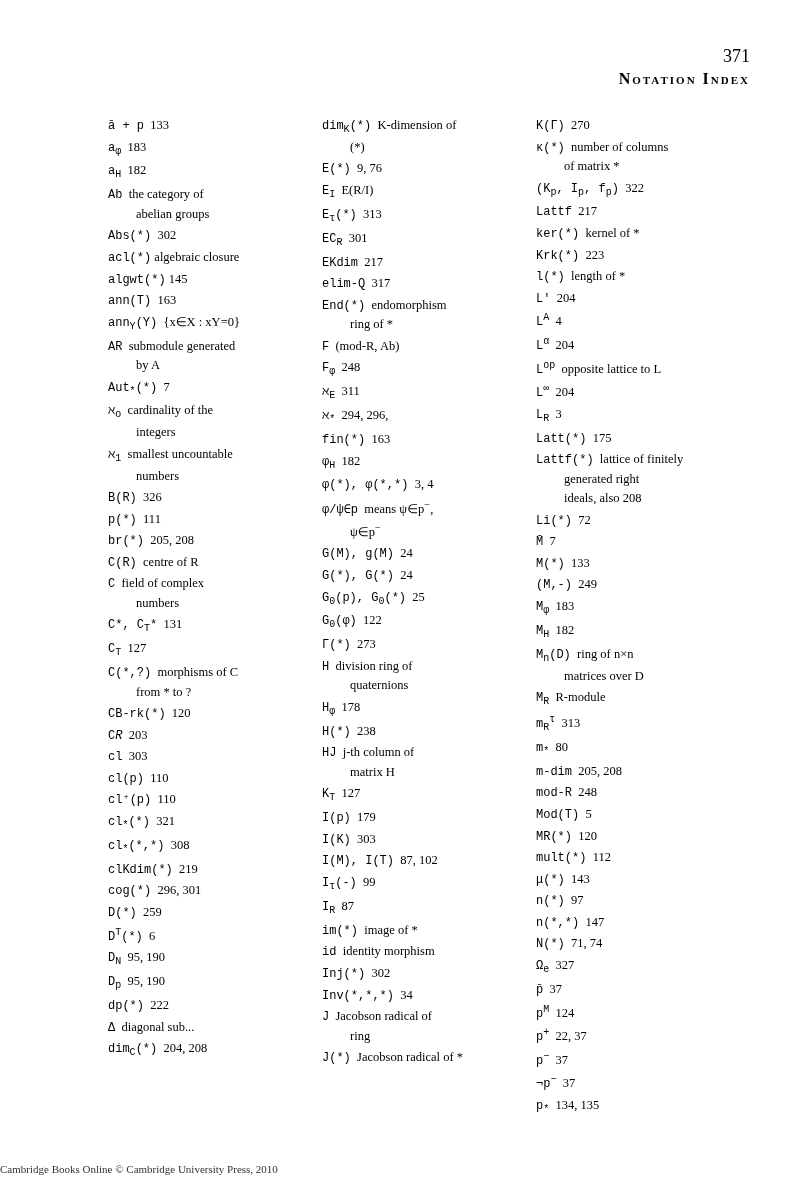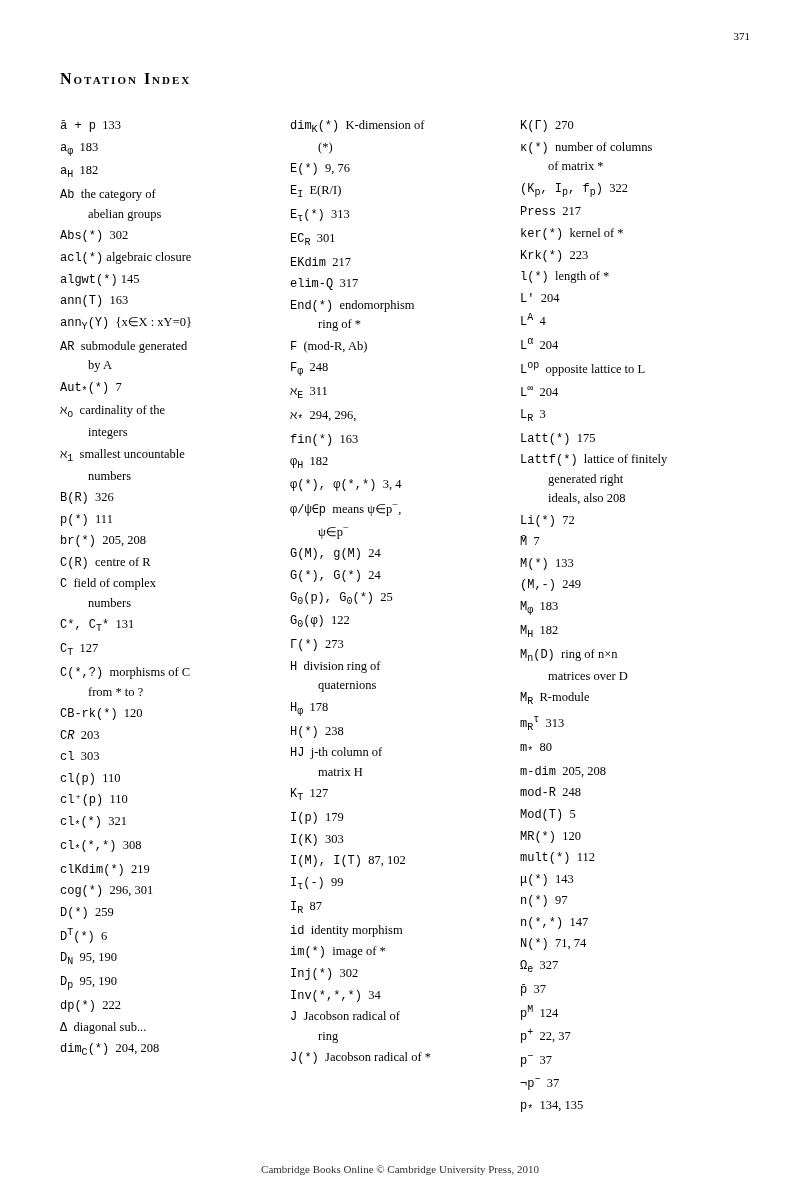--- a/index.html
+++ b/index.html
@@ -13,49 +13,50 @@
       position: relative;
     }
     .page {
       width: 800px;
       min-height: 1200px;
       padding: 40px 50px 40px 60px;
       position: relative;
     }
     .page-number {
       position: absolute;
-      top: 30px;
+      top: 46px;
       right: 50px;
-      font-size: 11px;
+      font-size: 18px;
     }
     .title {
-      text-align: left;
+      text-align: right;
       font-variant: small-caps;
       font-size: 16px;
       font-weight: bold;
       letter-spacing: 2px;
       margin-bottom: 28px;
       margin-top: 30px;
     }
     .columns {
       display: flex;
       gap: 0px;
       align-items: flex-start;
+      margin-left: 48px;
     }
     .col {
       flex: 1;
       font-size: 12.5px;
       line-height: 1.55;
     }
     .footer {
       position: absolute;
       bottom: 25px;
       left: 0;
       right: 0;
-      text-align: center;
+      text-align: left;
       font-size: 11px;
       color: #333;
     }
     .entry-block {
       margin-bottom: 2px;
     }
     .mono {
       font-family: 'Courier New', Courier, monospace;
       font-size: 12px;
     }
@@ -135,33 +136,33 @@
       <div class="entry-block"><span class="mono">H</span>&nbsp;&nbsp;division ring of<br><span style="margin-left:28px">quaternions</span></div>
       <div class="entry-block"><span class="mono">H<sub>φ</sub></span>&nbsp;&nbsp;178</div>
       <div class="entry-block"><span class="mono">H(*)</span>&nbsp;&nbsp;238</div>
       <div class="entry-block"><span class="mono">HJ</span>&nbsp;&nbsp;j-th column of<br><span style="margin-left:28px">matrix H</span></div>
       <div class="entry-block"><span class="mono">K<sub>T</sub></span>&nbsp;&nbsp;127</div>
       <div class="entry-block"><span class="mono">I(p)</span>&nbsp;&nbsp;179</div>
       <div class="entry-block"><span class="mono">I(K)</span>&nbsp;&nbsp;303</div>
       <div class="entry-block"><span class="mono">I(M), I(T)</span>&nbsp;&nbsp;87, 102</div>
       <div class="entry-block"><span class="mono">I<sub>τ</sub>(-)</span>&nbsp;&nbsp;99</div>
       <div class="entry-block"><span class="mono">I<sub>R</sub></span>&nbsp;&nbsp;87</div>
+      <div class="entry-block"><span class="mono">im(*)</span>&nbsp;&nbsp;image of *</div>
       <div class="entry-block"><span class="mono">id</span>&nbsp;&nbsp;identity morphism</div>
-      <div class="entry-block"><span class="mono">im(*)</span>&nbsp;&nbsp;image of *</div>
       <div class="entry-block"><span class="mono">Inj(*)</span>&nbsp;&nbsp;302</div>
       <div class="entry-block"><span class="mono">Inv(*,*,*)</span>&nbsp;&nbsp;34</div>
       <div class="entry-block"><span class="mono">J</span>&nbsp;&nbsp;Jacobson radical of<br><span style="margin-left:28px">ring</span></div>
       <div class="entry-block"><span class="mono">J(*)</span>&nbsp;&nbsp;Jacobson radical of *</div>
     </div>
 
     <div class="col">
       <div class="entry-block"><span class="mono">K(Γ)</span>&nbsp;&nbsp;270</div>
       <div class="entry-block"><span class="mono">κ(*)</span>&nbsp;&nbsp;number of columns<br><span style="margin-left:28px">of matrix *</span></div>
       <div class="entry-block"><span class="mono">(K<sub>p</sub>, I<sub>p</sub>, f<sub>p</sub>)</span>&nbsp;&nbsp;322</div>
-      <div class="entry-block"><span class="mono">Press</span>&nbsp;&nbsp;217</div>
+      <div class="entry-block"><span class="mono">Lattf</span>&nbsp;&nbsp;217</div>
       <div class="entry-block"><span class="mono">ker(*)</span>&nbsp;&nbsp;kernel of *</div>
       <div class="entry-block"><span class="mono">Krk(*)</span>&nbsp;&nbsp;223</div>
       <div class="entry-block"><span class="mono">l(*)</span>&nbsp;&nbsp;length of *</div>
       <div class="entry-block"><span class="mono">L′</span>&nbsp;&nbsp;204</div>
       <div class="entry-block"><span class="mono">L<sup>A</sup></span>&nbsp;&nbsp;4</div>
       <div class="entry-block"><span class="mono">L<sup>α</sup></span>&nbsp;&nbsp;204</div>
       <div class="entry-block"><span class="mono">L<sup>op</sup></span>&nbsp;&nbsp;opposite lattice to L</div>
       <div class="entry-block"><span class="mono">L<sup>∞</sup></span>&nbsp;&nbsp;204</div>
       <div class="entry-block"><span class="mono">L<sub>R</sub></span>&nbsp;&nbsp;3</div>
       <div class="entry-block"><span class="mono">Latt(*)</span>&nbsp;&nbsp;175</div>

